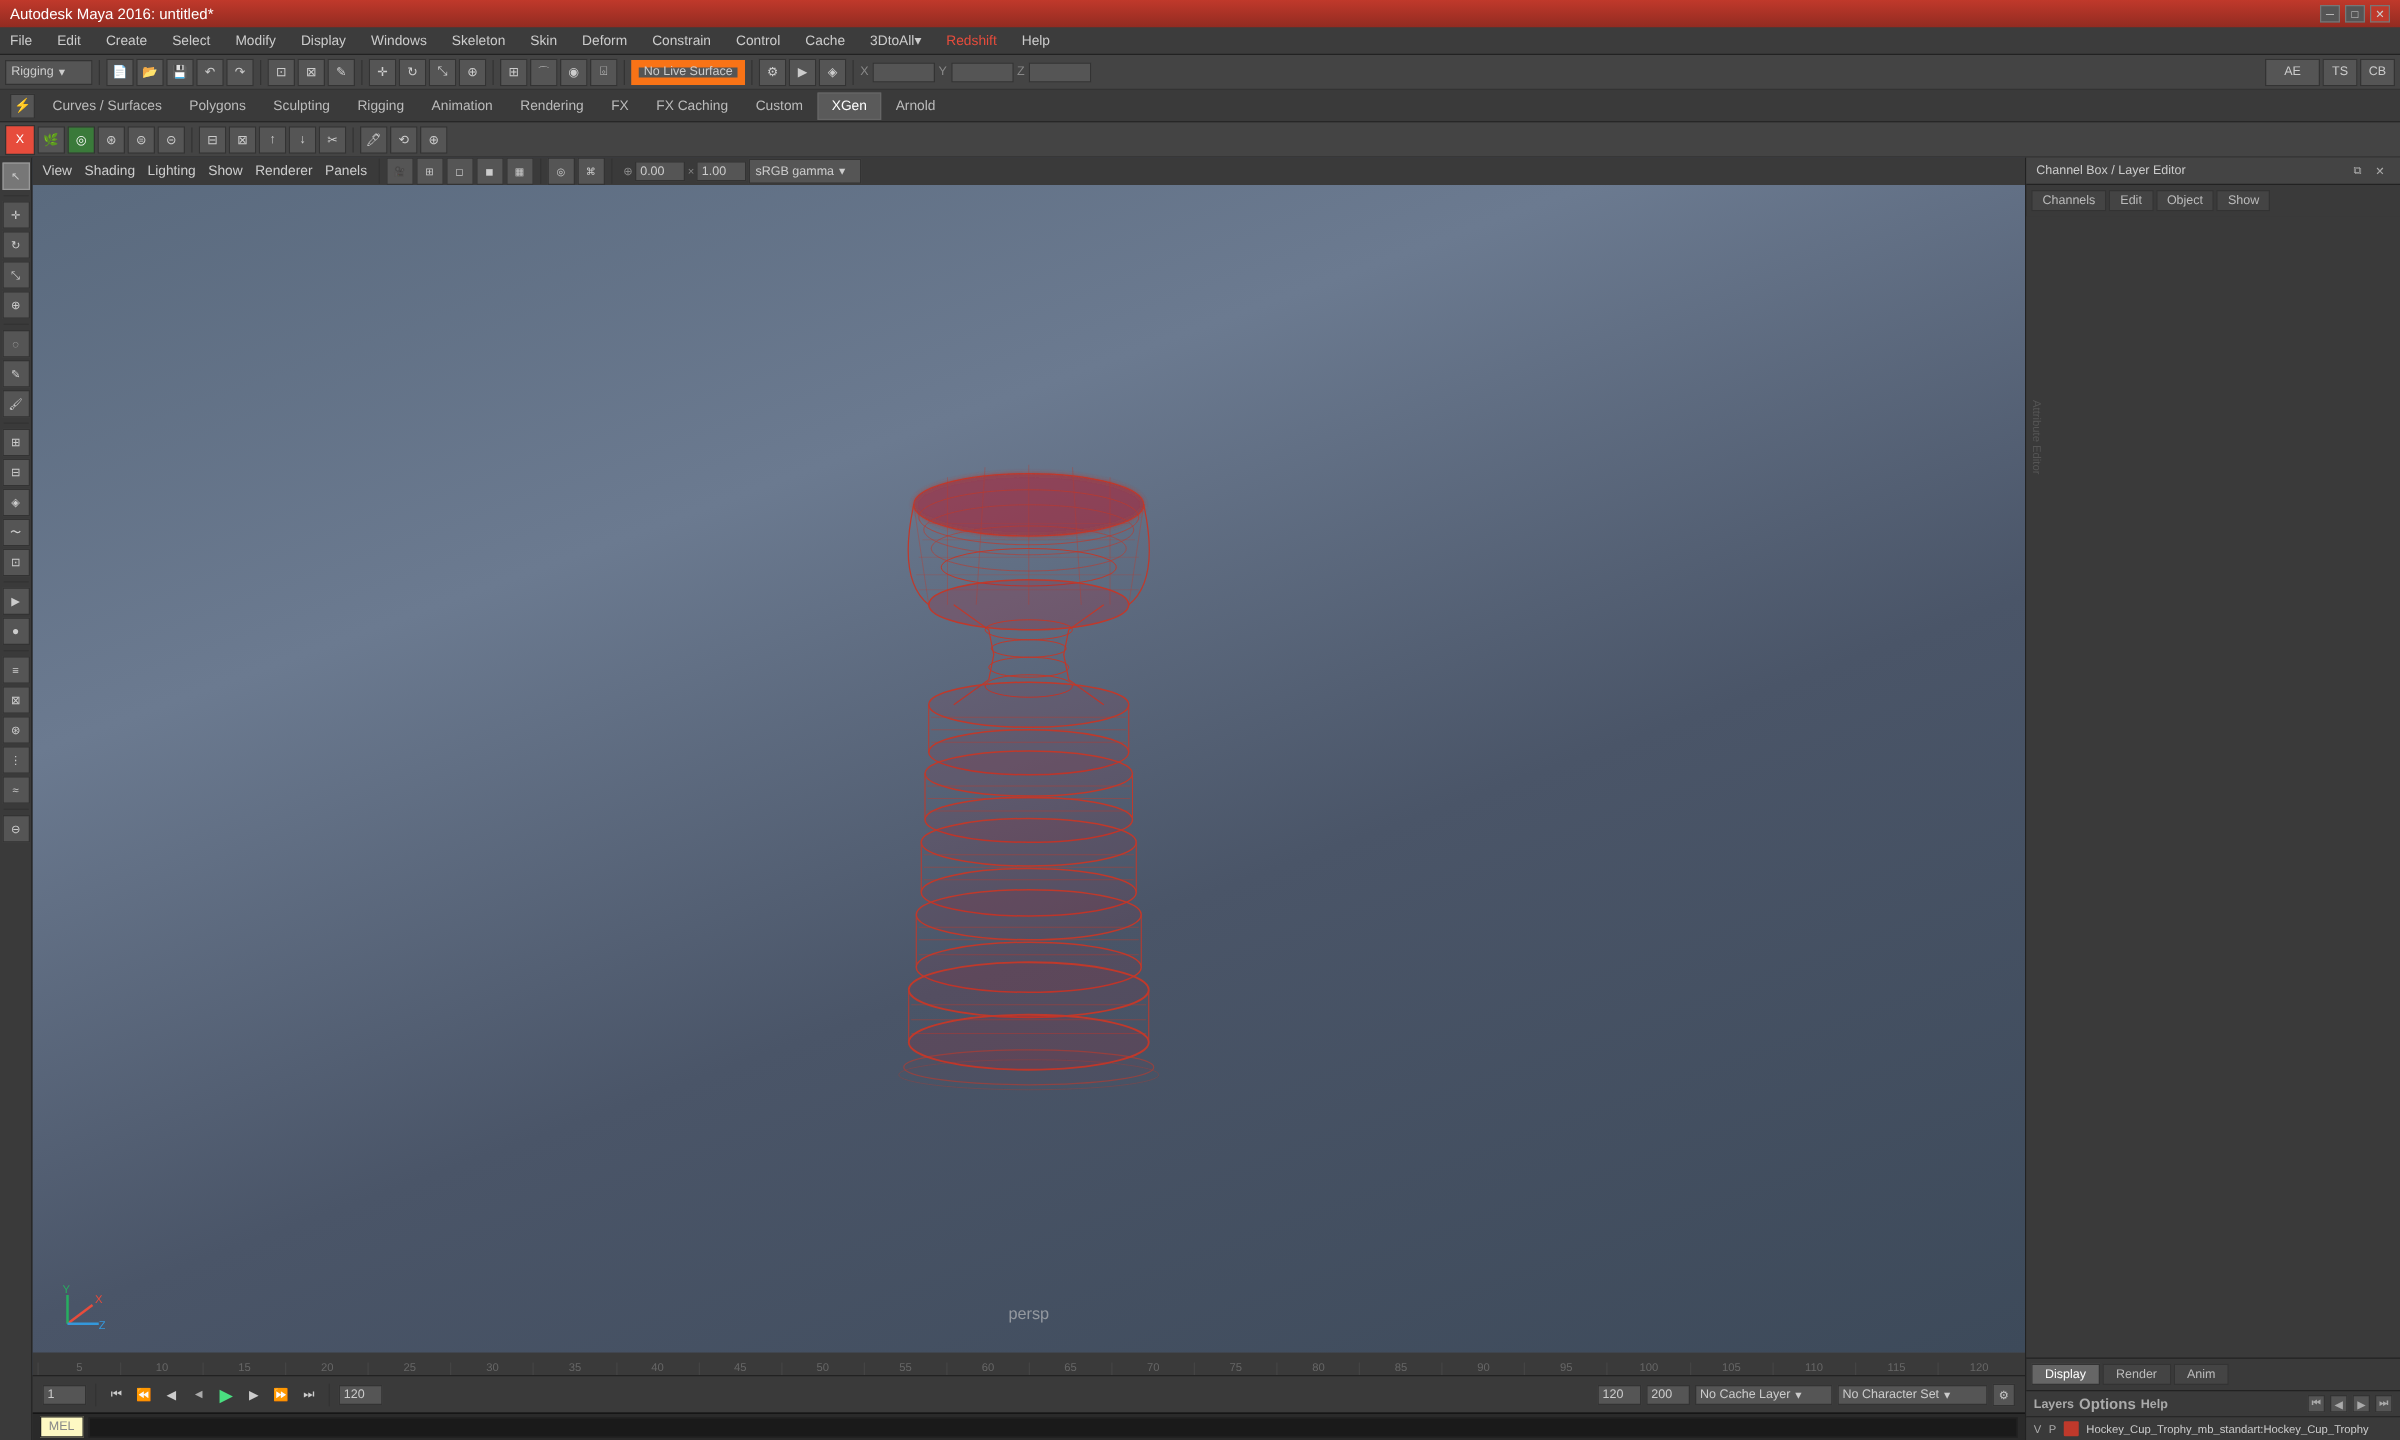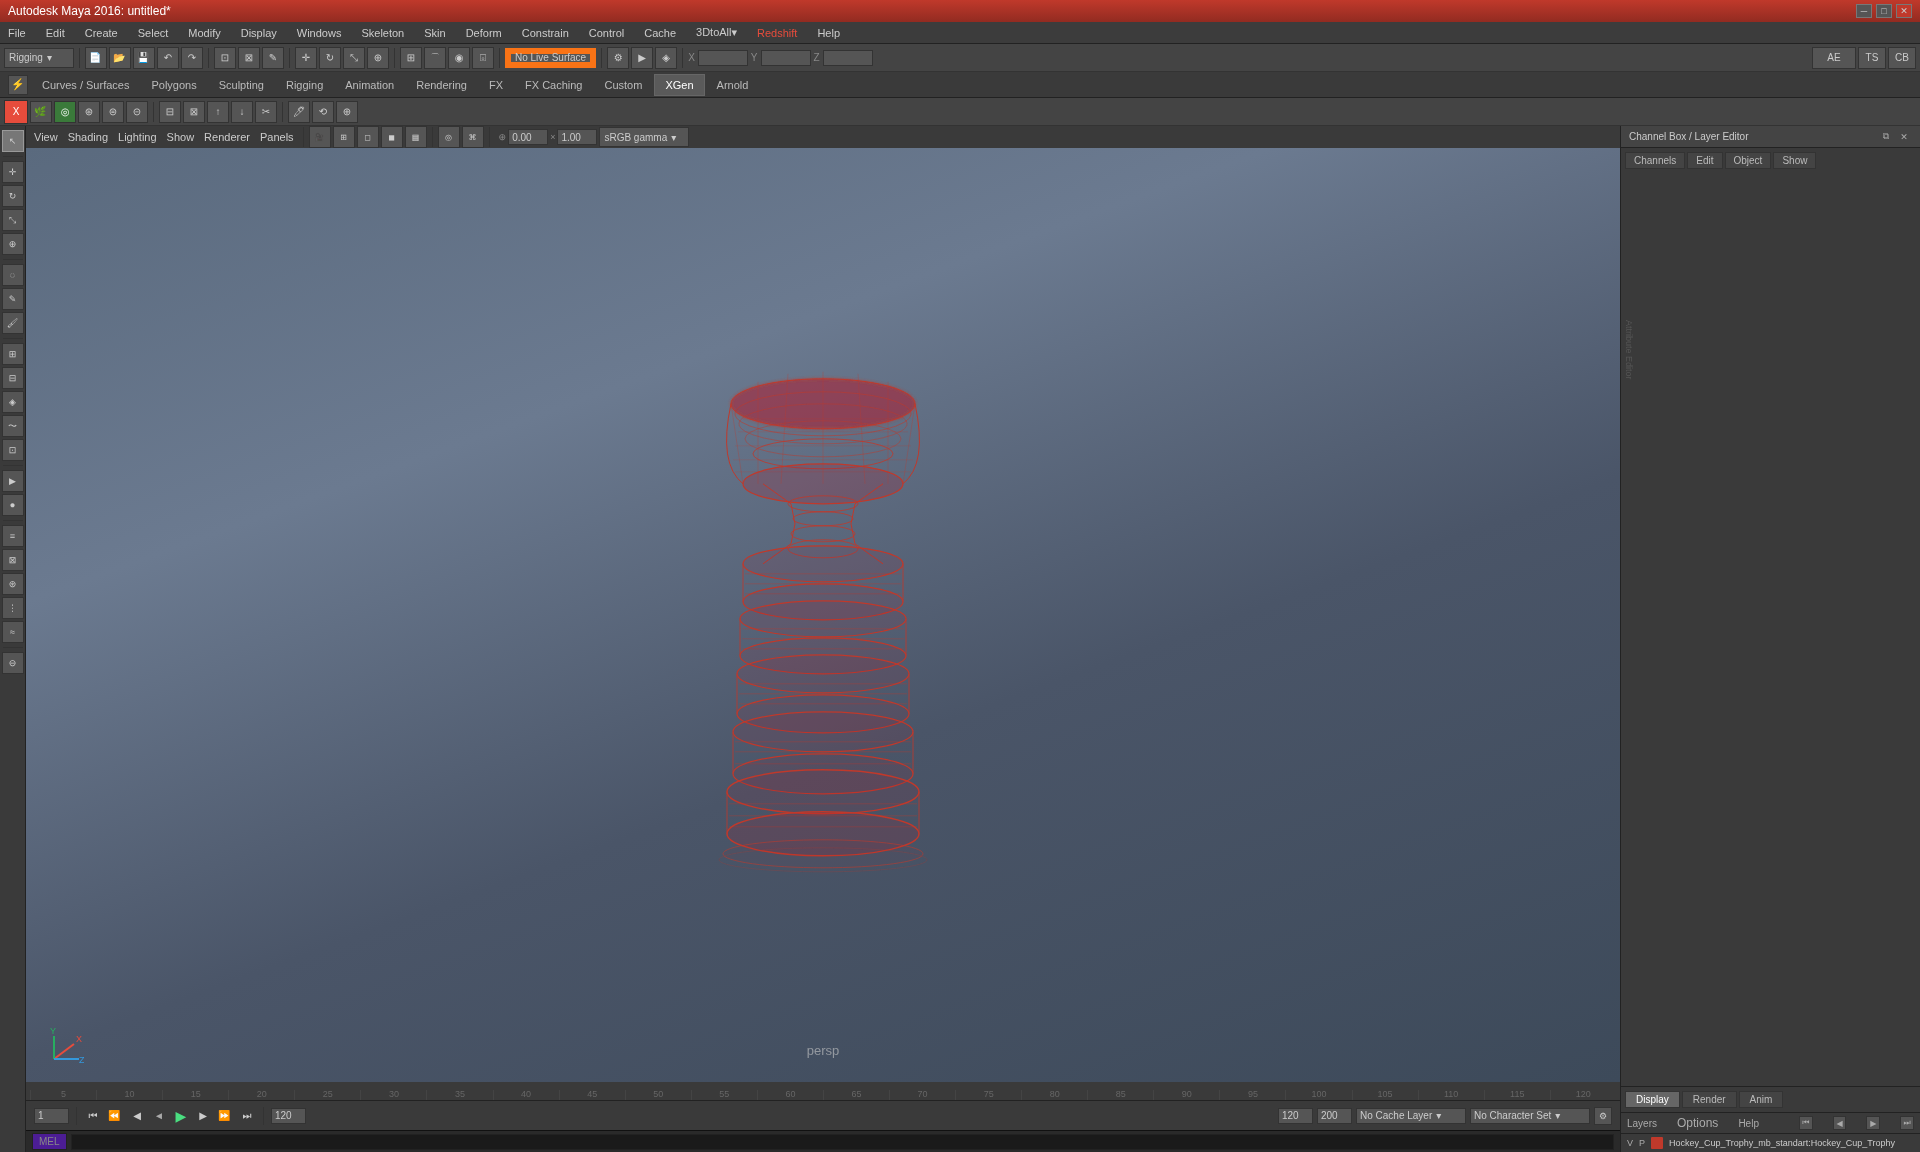--- a/index.html
+++ b/index.html
@@ -338,21 +338,21 @@
       background: #2a2a2a;
       display: flex;
       align-items: center;
       padding: 0 6px;
       gap: 4px;
       border-top: 1px solid #111;
     }
     .cmd-label {
       color: #888;
       font-size: 10px;
-      background: #4c1d95;
+      background: #fef9c3;
       padding: 2px 6px;
       border: 1px solid #222;
     }
     #cmd-input {
       flex: 1;
       height: 16px;
       background: #1a1a1a;
       border: 1px solid #222;
       color: #ccc;
       font-size: 10px;
@@ -874,21 +874,21 @@
 
       <div style="position:absolute;right:286px;top:320px;writing-mode:vertical-rl;font-size:9px;color:#555;pointer-events:none;">Attribute Editor</div>
 
       <div id="right-bottom">
         <div id="right-bottom-tabs">
           <div class="rbt active">Display</div>
           <div class="rbt">Render</div>
           <div class="rbt">Anim</div>
         </div>
 
-        <div style="height:22px;background:#3a3a3a;display:flex;align-items:center;padding:0 6px;gap:20px;border-top:1px solid #222;border-bottom:1px solid #222;">
+        <div style="height:22px;background:#3a3a3a;display:flex;align-items:center;padding:0 6px;gap:4px;border-top:1px solid #222;border-bottom:1px solid #222;font-weight:bold;">
           <span style="font-size:10px;color:#aaa;">Layers</span>
           <span style="font-size:12px;color:#aaa;">Options</span>
           <span style="font-size:10px;color:#aaa;">Help</span>
           <div style="flex:1"></div>
           <div class="layer-nav-btn">⏮</div>
           <div class="layer-nav-btn">◀</div>
           <div class="layer-nav-btn">▶</div>
           <div class="layer-nav-btn">⏭</div>
         </div>
 

